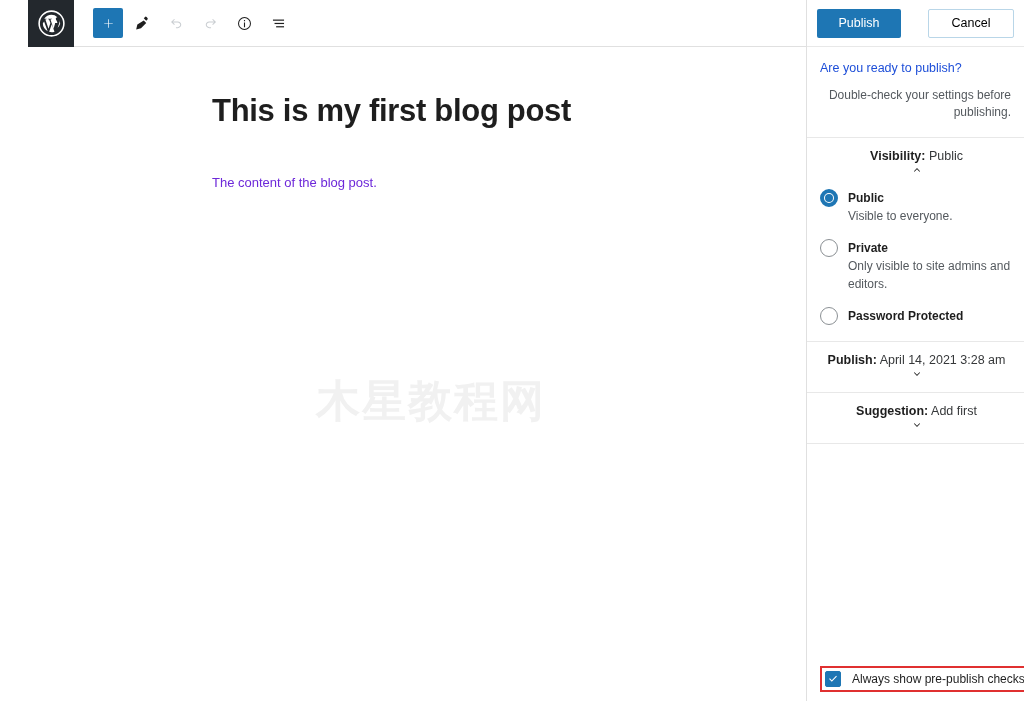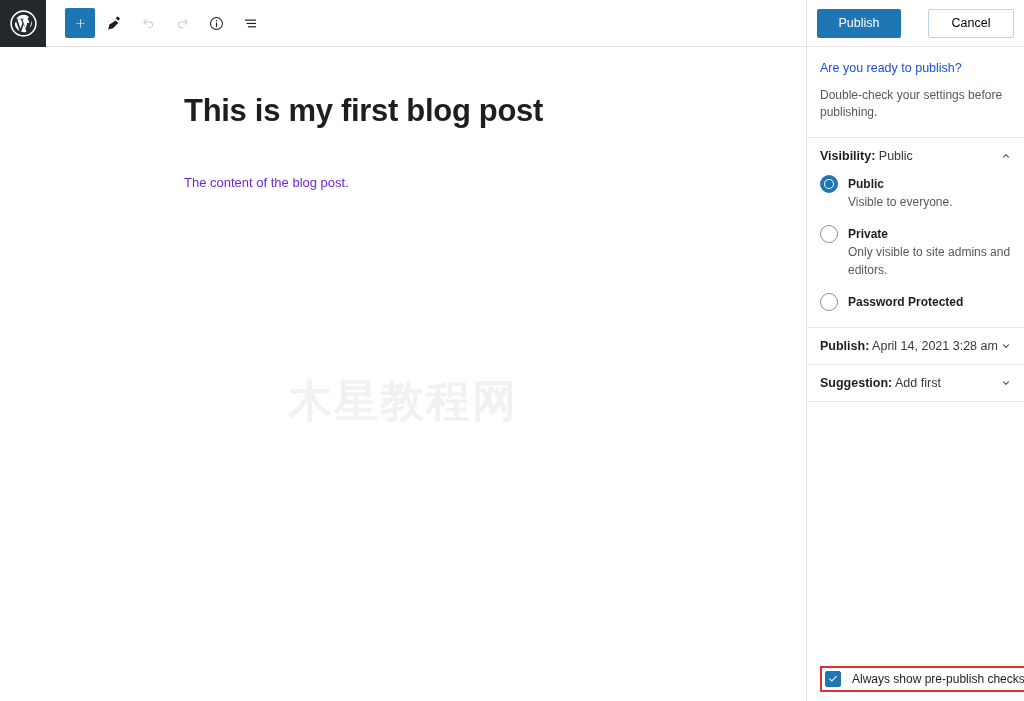--- a/index.html
+++ b/index.html
@@ -23,20 +23,21 @@
     height: 701px;
     display: flex;
   }
 
   
   .editor-col {
     position: relative;
     width: 806px;
     height: 701px;
     background: #ffffff;
+    padding-left: 28px;
   }
 
   .editor-toolbar {
     position: relative;
     height: 47px;
     display: flex;
     align-items: center;
     border-bottom: 1px solid #e0e0e0;
     background: #ffffff;
   }
@@ -168,38 +169,40 @@
   }
   .sb-intro-title {
     font-size: 12.5px;
     color: #1d4ed8;
     margin-bottom: 12px;
   }
   .sb-intro-sub {
     font-size: 12px;
     line-height: 1.42;
     color: #54595e;
+    text-align: right;
   }
 
   
   .panel {
     border-bottom: 1px solid #e8e8e8;
   }
 
   .panel-head {
     display: flex;
     align-items: center;
     justify-content: space-between;
     padding: 11px 11px 11px 13px;
     cursor: pointer;
     background: transparent;
     border: none;
     width: 100%;
     text-align: right;
     font-family: "Liberation Sans", sans-serif;
+    flex-direction: column;
   }
 
   .panel-label {
     font-size: 12.5px;
     color: #1e1e1e;
   }
   .panel-label b { font-weight: bold; }
   .panel-label span.val { font-weight: normal; color: #36383a; }
 
   .chev {

